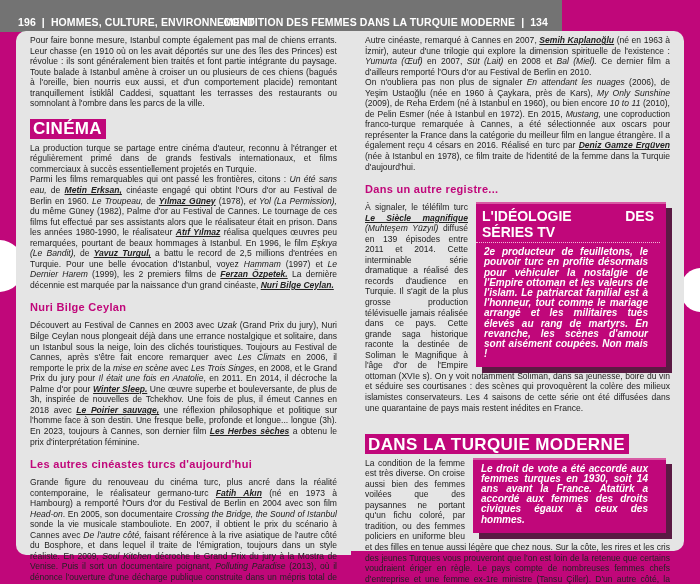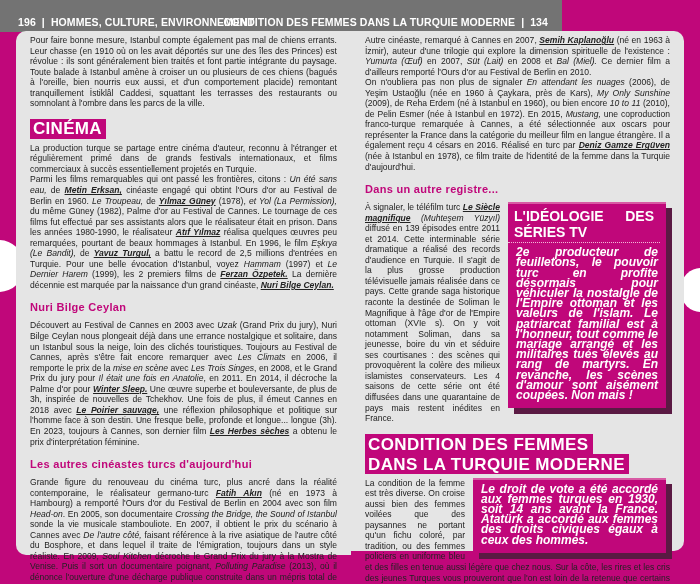--- a/index.html
+++ b/index.html
@@ -49,22 +49,22 @@
     color: #c0077a; font-weight: bold; font-size: 11px; line-height: 15px; margin: 10px 0 5px 0; letter-spacing: 0.3px;
   }
   .box {
     float: right; background: #c0077a; color: #fff; position: relative;
     box-shadow: 6px 6px 0 #5a1a43; border-top: 2px solid #d85aa4;
   }
   .box .box-title {
     font-weight: bold; font-size: 14px; line-height: 16px; padding: 4px 6px 2px 6px;
     border-bottom: 1px dotted #f3b6d7; margin: 0 6px 0 0;
   }
-  .box .box-body { font-style: italic; font-weight: bold; font-size: 12px; line-height: 10.2px; padding: 4px 8px 8px 8px; text-align: justify; }
-  .box1 { width: 158px; margin: 0 4px 2px 8px; }
+  .box .box-body { font-style: italic; font-weight: bold; font-size: 10px; line-height: 10.2px; padding: 4px 18px 8px 8px; text-align: justify; }
+  .box1 { width: 190px; margin: 0 4px 2px 8px; }
   .box2 { width: 193px; margin: 4px 4px 2px 8px; }
 </style>
 </head>
 <body>
 
 <div class="header">
   <div class="left">
     <span>196</span><span class="sep">|</span><span>HOMMES, CULTURE, ENVIRONNEMENT</span>
   </div>
   <div class="right">
@@ -97,21 +97,21 @@
 
   <div class="sub-title">Dans un autre registre...</div>
 
   <div class="box box1">
     <div class="box-title">L'IDÉOLOGIE DES SÉRIES TV</div>
     <div class="box-body">2e producteur de feuilletons, le pouvoir turc en profite désormais pour véhiculer la nostalgie de l'Empire ottoman et les valeurs de l'islam. Le patriarcat familial est à l'honneur, tout comme le mariage arrangé et les militaires tués élevés au rang de martyrs. En revanche, les scènes d'amour sont aisément coupées. Non mais !</div>
   </div>
   <p><span>À signaler, le téléfilm turc </span><b>Le Siècle magnifique</b><span> </span><i>(Muhteşem Yüzyıl)</i><span> diffusé en 139 épisodes entre 2011 et 2014. Cette interminable série dramatique a réalisé des records d'audience en Turquie. Il s'agit de la plus grosse production télévisuelle jamais réalisée dans ce pays. Cette grande saga historique raconte la destinée de Soliman le Magnifique à l'âge d'or de l'Empire ottoman (XVIe s). On y voit notamment Soliman, dans sa jeunesse, boire du vin et séduire ses courtisanes : des scènes qui provoquèrent la colère des milieux islamistes conservateurs. Les 4 saisons de cette série ont été diffusées dans une quarantaine de pays mais restent inédites en France.</span></p>
 
   <div style="clear:both; height:10px"></div>
-  <div class="section-title-big">CONDITION DES FEMMES</div><br>
+  <br>
   <div class="section-title-big">DANS LA TURQUIE MODERNE</div>
 
   <div class="box box2">
     <div class="box-body">Le droit de vote a été accordé aux femmes turques en 1930, soit 14 ans avant la France. Atatürk a accordé aux femmes des droits civiques égaux à ceux des hommes.</div>
   </div>
   <div style="height:4px"></div>
   <p>La condition de la femme est très diverse. On croise aussi bien des femmes voilées que des paysannes ne portant qu'un fichu coloré, par tradition, ou des femmes policiers en uniforme bleu et des filles en tenue aussi légère que chez nous. Sur la côte, les rires et les cris des jeunes Turques vous prouveront que l'on est loin de la retenue que certains voudraient ériger en règle. Le pays compte de nombreuses femmes chefs d'entreprise et une femme ex-1re ministre (Tansu Çiller). D'un autre côté, la tradition persiste. Dans les villages à l'écart des flux touristiques, il n'est pas rare que l'homme, seul, reçoive encore les invités et que la femme se borne à une apparition pour apporter le thé ou présenter les enfants. Depuis quelque temps, on observe davantage de femmes voilées de pied en cap, notamment à Istanbul. Nombre d'entre elles ne sont pas des Turques, mais des touristes ou des expatriées de pays arabes qui affluent en plus grand nombre depuis que les visas d'entrée en Turquie ont été supprimés pour leurs ressortissants.</p>
   
 </div>
 

